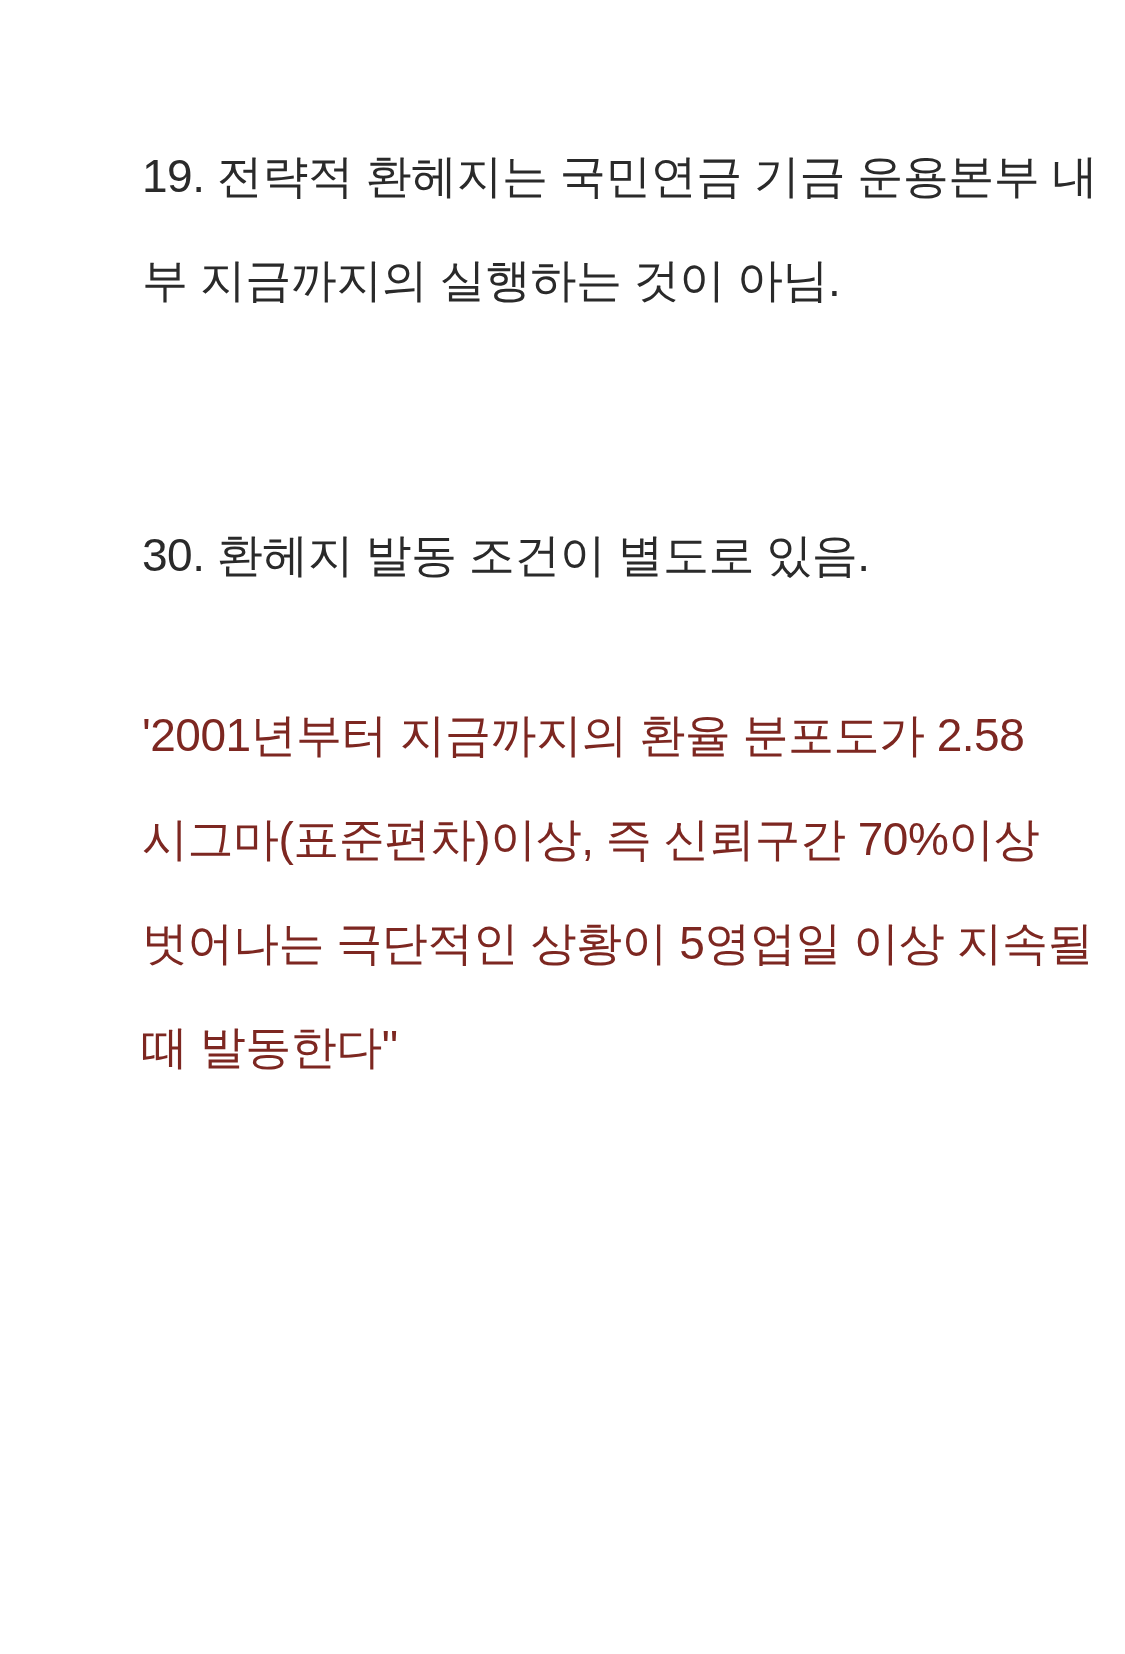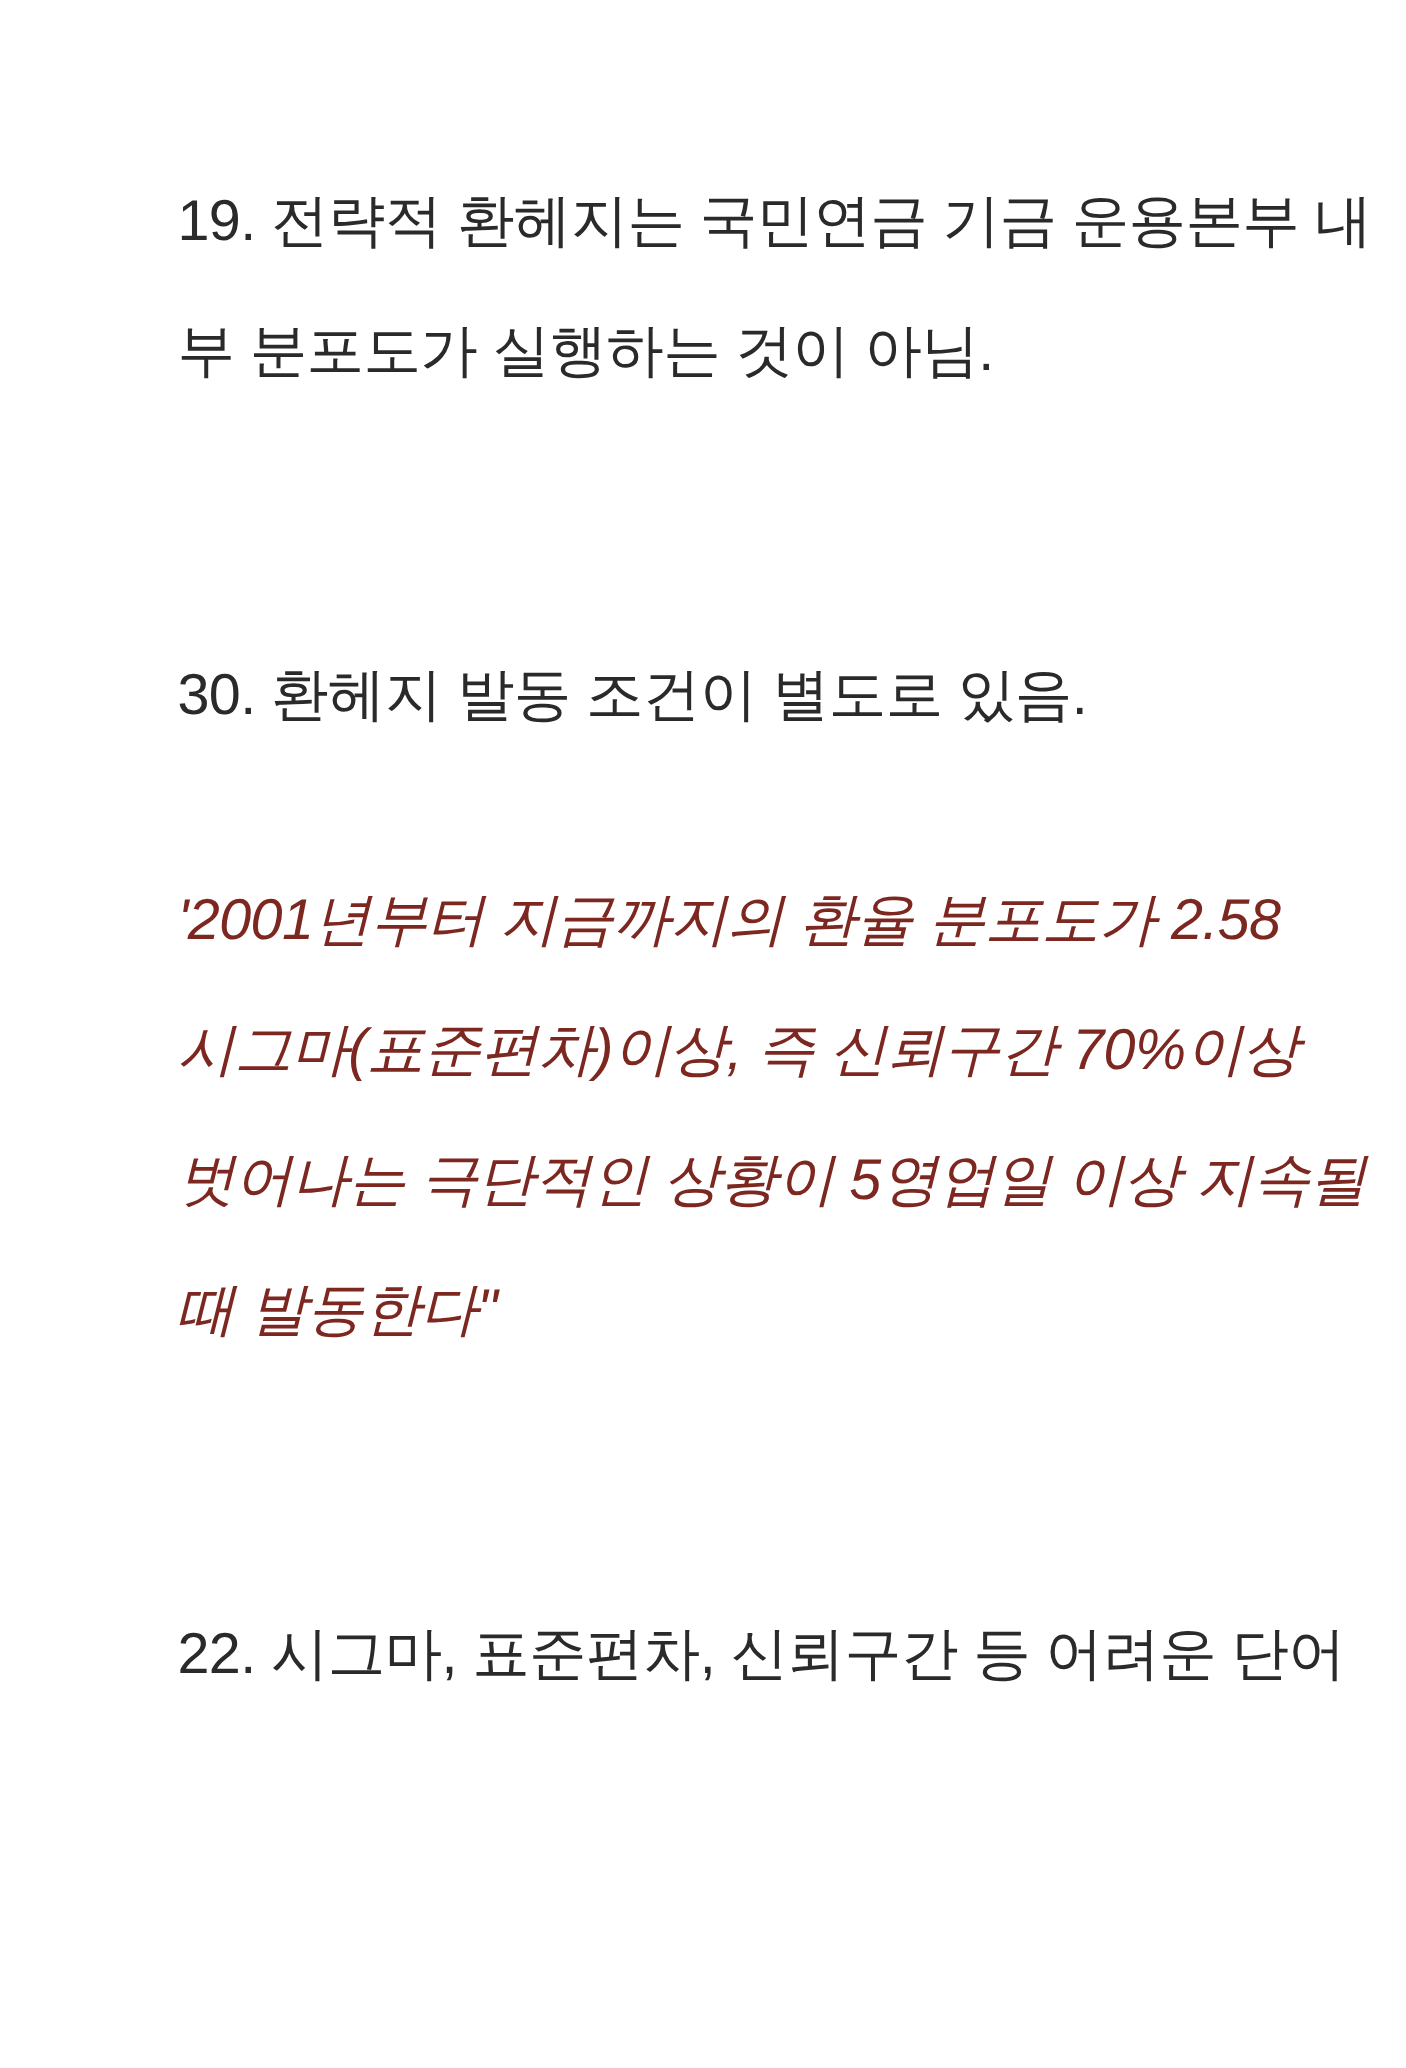--- a/index.html
+++ b/index.html
@@ -13,53 +13,52 @@
     overflow: hidden;
   }
   .page {
     width: 1125px;
     height: 1654px;
     padding: 68px 60px 54px 62px;
     background: var(--background, #ffffff);
   }
   .para { margin-top: 187px; }
   .para:first-child { margin-top: 0; }
-  .para.quote { margin-top: 92px; font-style: italic; }
+  .para.quote { margin-top: 92px; }
   .line {
     font-size: 46px;
     line-height: 88px;
     height: 88px;
     letter-spacing: -0.5px;
     white-space: nowrap;
     color: var(--text-color, #2a2a2a);
     font-weight: 400;
   }
   .quote .line {
     color: var(--accent-color, #7d2721);
   }
 </style>
 </head>
 <body>
 
 <div class="page">
 
   <div class="para">
     <div class="line">19. 전략적 환헤지는 국민연금 기금 운용본부 내</div>
-    <div class="line">부 분포도가 실행하는 것이 아님.</div>
+    <div class="line">부 지금까지의 실행하는 것이 아님.</div>
   </div>
 
   <div class="para">
     <div class="line">30. 환헤지 발동 조건이 별도로 있음.</div>
   </div>
 
 
   <div class="para quote">
     <div class="line">'2001년부터 지금까지의 환율 분포도가 2.58</div>
     <div class="line">시그마(표준편차)이상, 즉 신뢰구간 70%이상</div>
     <div class="line">벗어나는 극단적인 상황이 5영업일 이상 지속될</div>
     <div class="line">때 발동한다"</div>
   </div>
 
   <div class="para">
-    <div class="line">22. 시그마, 표준편차, 신뢰구간 등 어려운 단어</div>
   </div>
 
 </div>
 
 </body></html>

